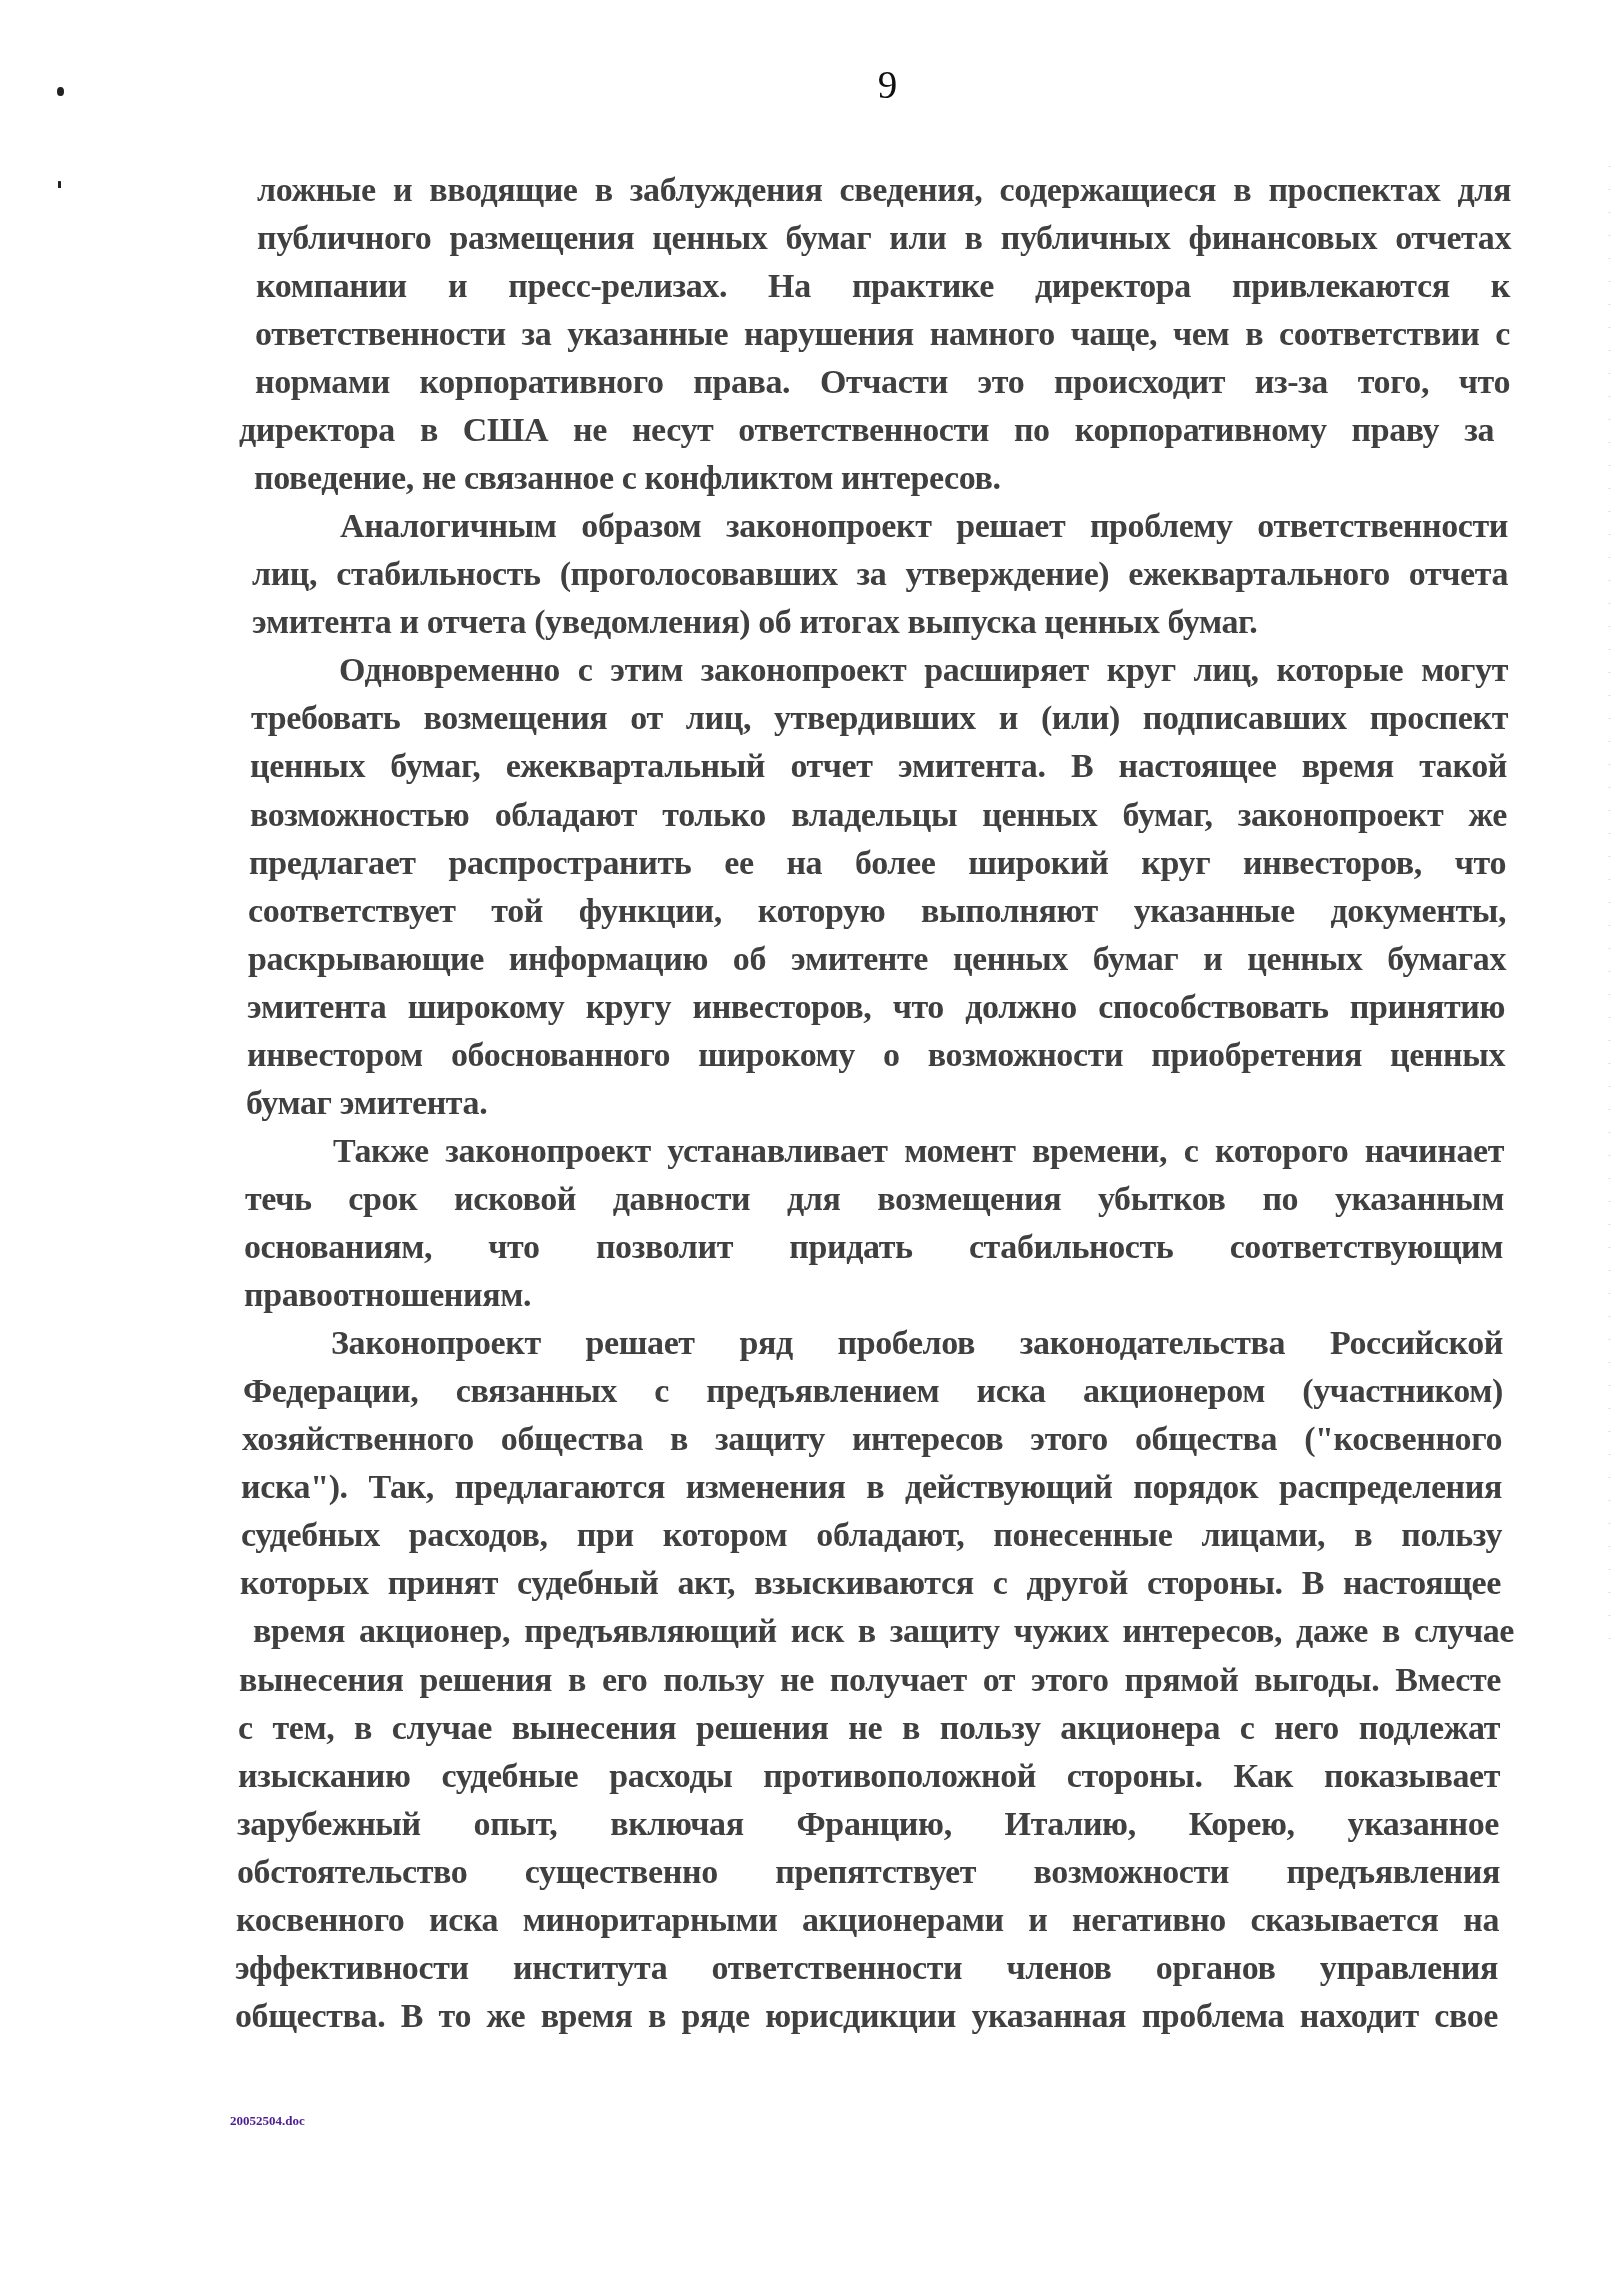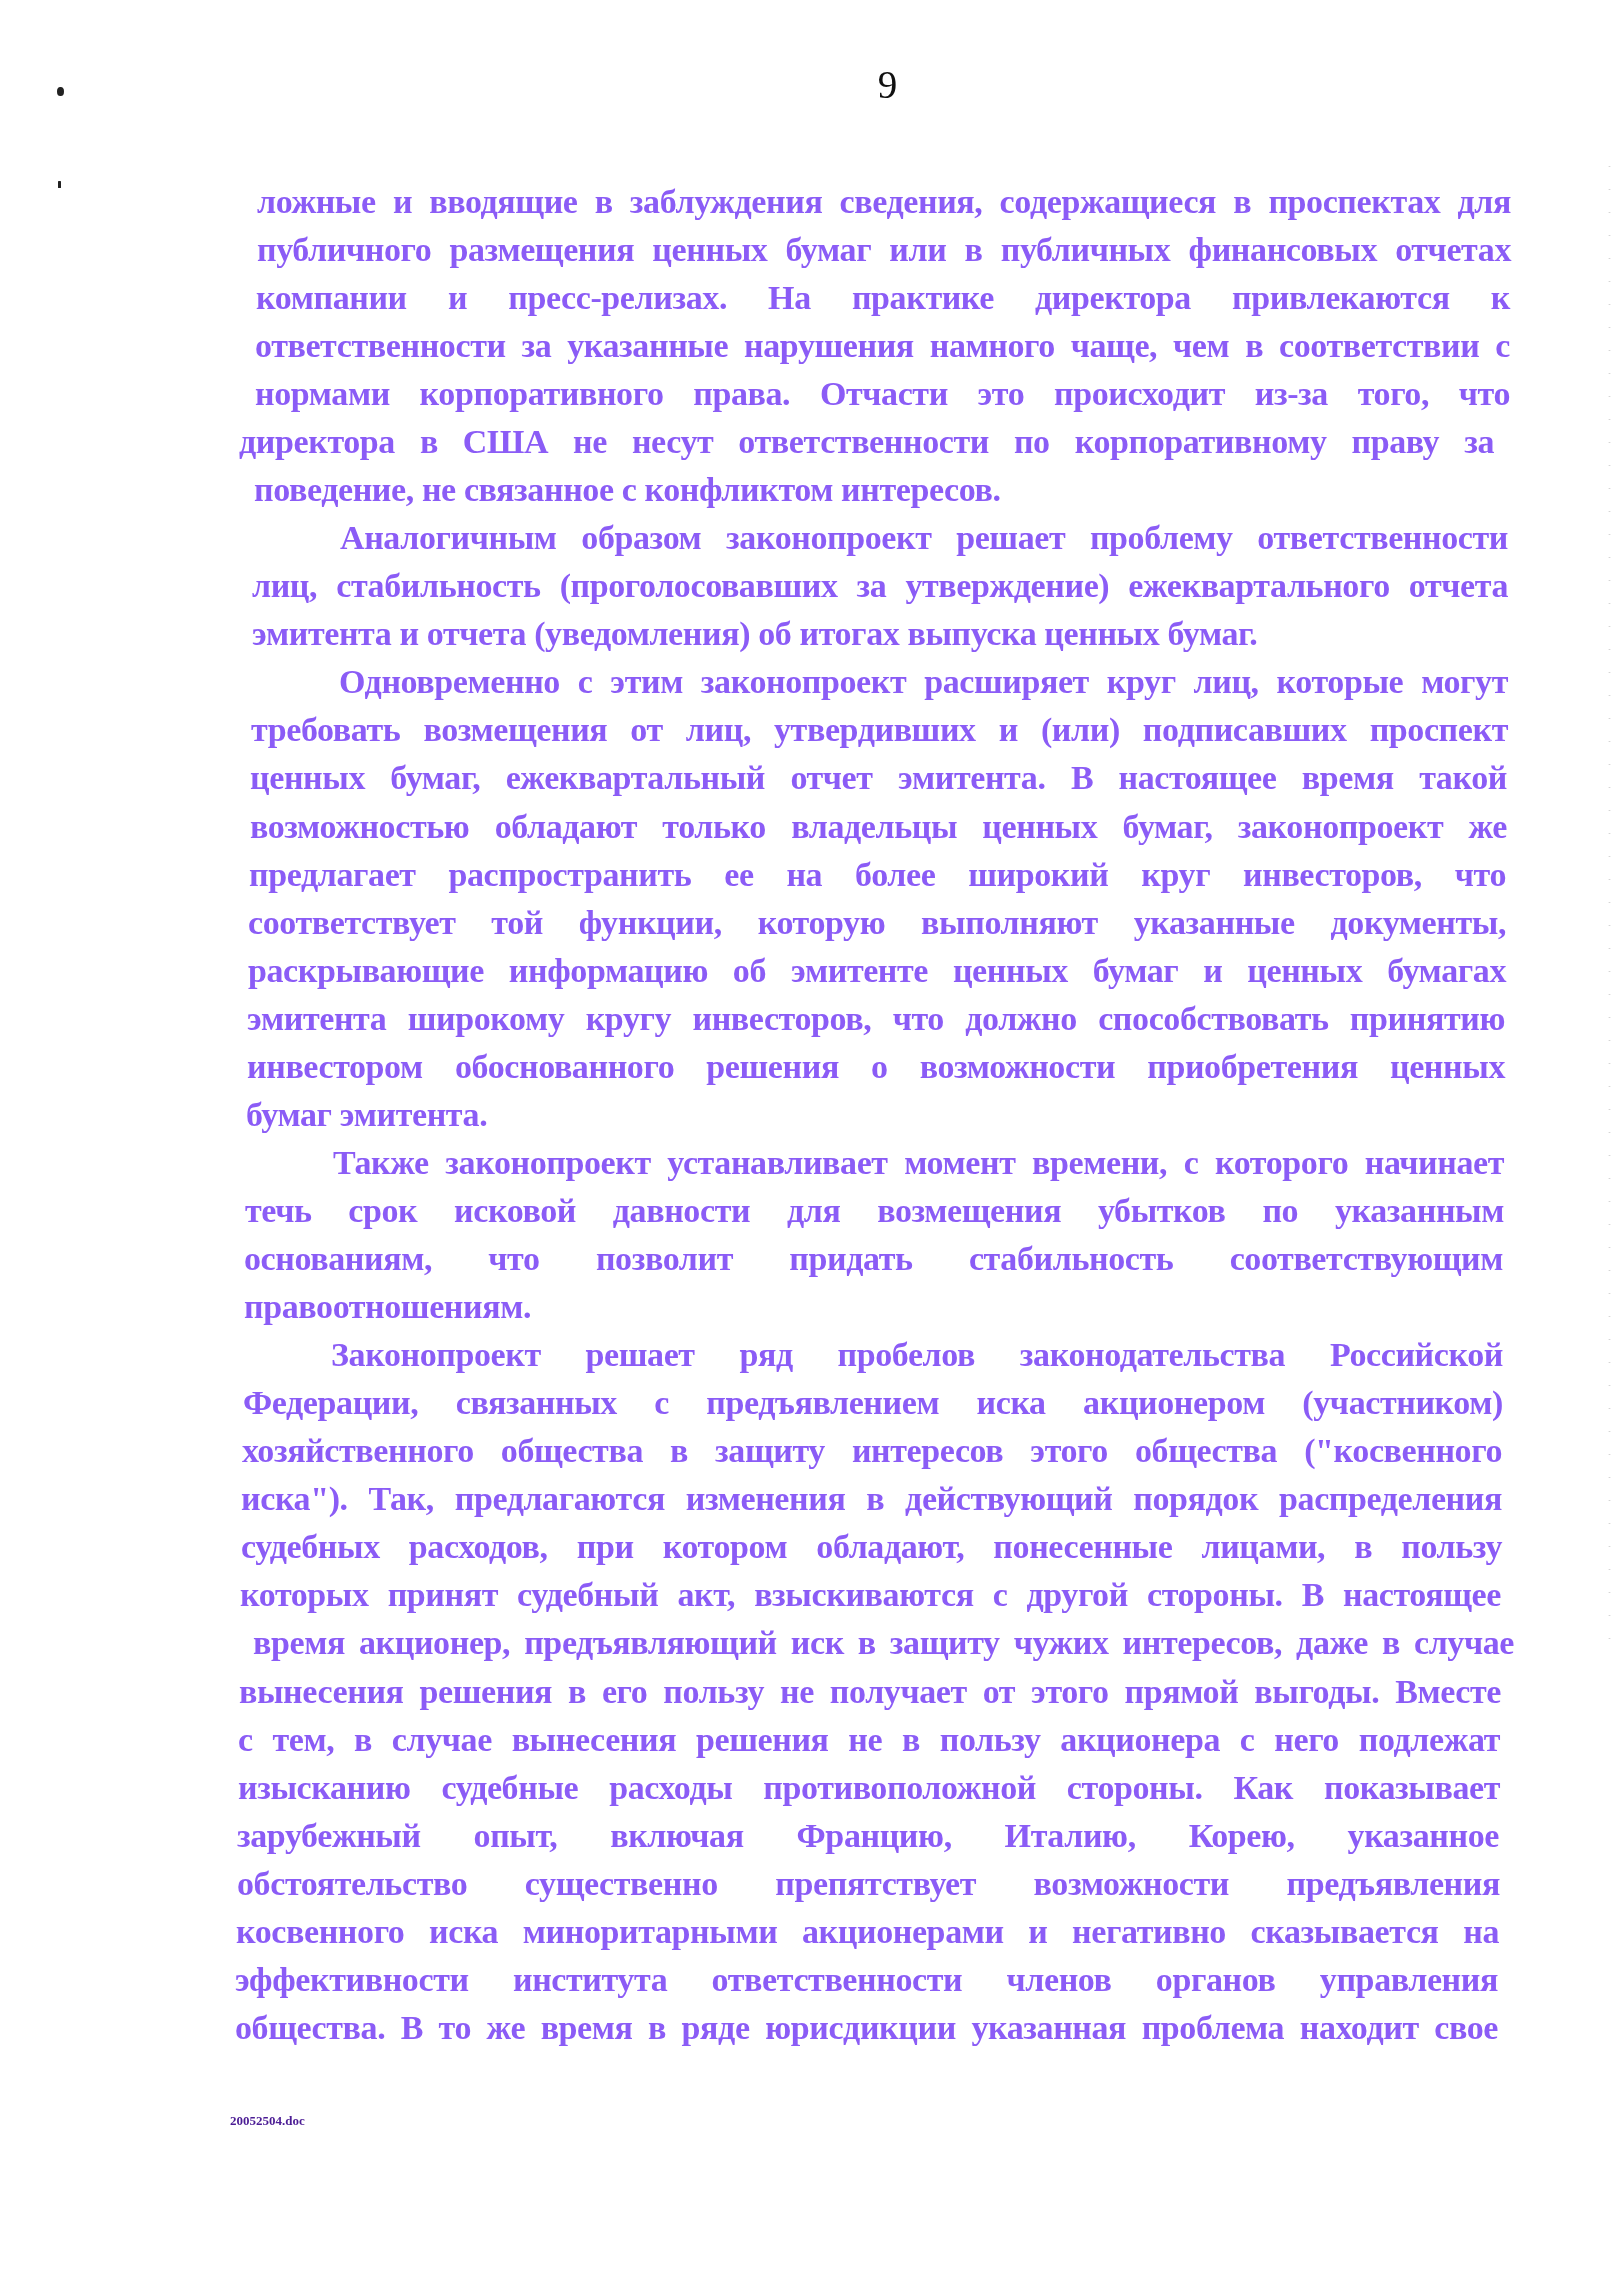--- a/index.html
+++ b/index.html
@@ -5,22 +5,22 @@
   html, body { margin: 0; padding: 0; background: #ffffff; }
   body { width: 1619px; height: 2273px; position: relative; overflow: hidden; }
   .page { position: absolute; left: 0; top: 0; width: 1619px; height: 2273px; background: #ffffff; }
   .page-number {
     position: absolute; left: 868px; top: 62px; width: 39px; text-align: center;
     font-family: "Liberation Serif", "DejaVu Serif", serif; font-size: 39px; color: #111;
   }
   .line {
     position: absolute; height: 48px; white-space: nowrap;
     font-family: "Liberation Serif", "DejaVu Serif", serif;
-    font-weight: bold; font-size: 34px; line-height: 48px; color: #8b5cf6;
-    text-align: justify; text-align-last: justify; letter-spacing: -0.4px; margin-top: 12px;
+    font-weight: bold; font-size: 34px; line-height: 48px; color: #404040;
+    text-align: justify; text-align-last: justify; letter-spacing: -0.4px;
   }
   .line.last { text-align-last: left; }
   .footer {
     position: absolute; left: 230px; top: 2113px;
     font-family: "Liberation Serif", "DejaVu Serif", serif; font-weight: bold;
     font-size: 13px; color: #4c1d95;
   }
   .speck { position: absolute; background: #222; border-radius: 50%; }
   .scan-dots { position: absolute; left: 1606px; top: 155px; width: 6.5px; height: 1490px;
     background-image: radial-gradient(circle, #bbb 0.6px, transparent 1px);
@@ -53,21 +53,21 @@
       </div>
       <div>
         <div class="line" style="left: 339px; width: 1169px; top: 646px;">Одновременно с этим законопроект расширяет круг лиц, которые могут</div>
         <div class="line" style="left: 251px; width: 1257px; top: 694px;">требовать возмещения от лиц, утвердивших и (или) подписавших проспект</div>
         <div class="line" style="left: 250px; width: 1257px; top: 742px;">ценных бумаг, ежеквартальный отчет эмитента. В настоящее время такой</div>
         <div class="line" style="left: 250px; width: 1257px; top: 791px;">возможностью обладают только владельцы ценных бумаг, законопроект же</div>
         <div class="line" style="left: 249px; width: 1257px; top: 839px;">предлагает распространить ее на более широкий круг инвесторов, что</div>
         <div class="line" style="left: 248px; width: 1258px; top: 887px;">соответствует той функции, которую выполняют указанные документы,</div>
         <div class="line" style="left: 248px; width: 1258px; top: 935px;">раскрывающие информацию об эмитенте ценных бумаг и ценных бумагах</div>
         <div class="line" style="left: 247px; width: 1258px; top: 983px;">эмитента широкому кругу инвесторов, что должно способствовать принятию</div>
-        <div class="line" style="left: 247px; width: 1258px; top: 1031px;">инвестором обоснованного решения о возможности приобретения ценных</div>
+        <div class="line" style="left: 247px; width: 1258px; top: 1031px;">инвестором обоснованного широкому о возможности приобретения ценных</div>
         <div class="line last" style="left: 246px; width: 1259px; top: 1079px;">бумаг эмитента.</div>
       </div>
       <div>
         <div class="line" style="left: 333px; width: 1171px; top: 1127px;">Также законопроект устанавливает момент времени, с которого начинает</div>
         <div class="line" style="left: 245px; width: 1259px; top: 1175px;">течь срок исковой давности для возмещения убытков по указанным</div>
         <div class="line" style="left: 244px; width: 1259px; top: 1223px;">основаниям, что позволит придать стабильность соответствующим</div>
         <div class="line last" style="left: 244px; width: 1260px; top: 1271px;">правоотношениям.</div>
       </div>
       <div>
         <div class="line" style="left: 331px; width: 1172px; top: 1319px;">Законопроект решает ряд пробелов законодательства Российской</div>

